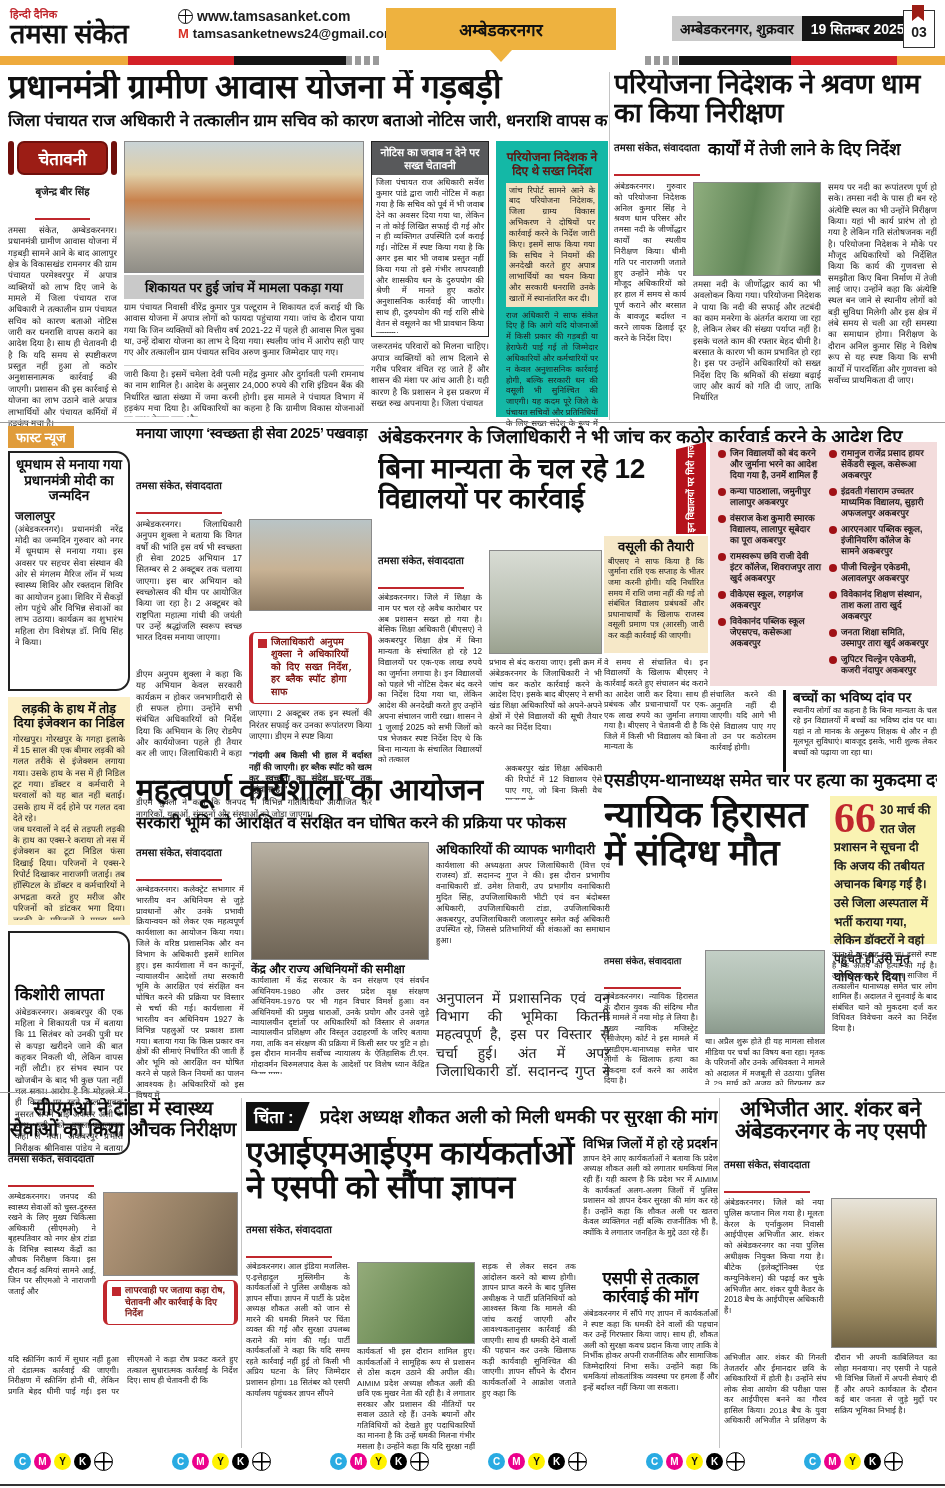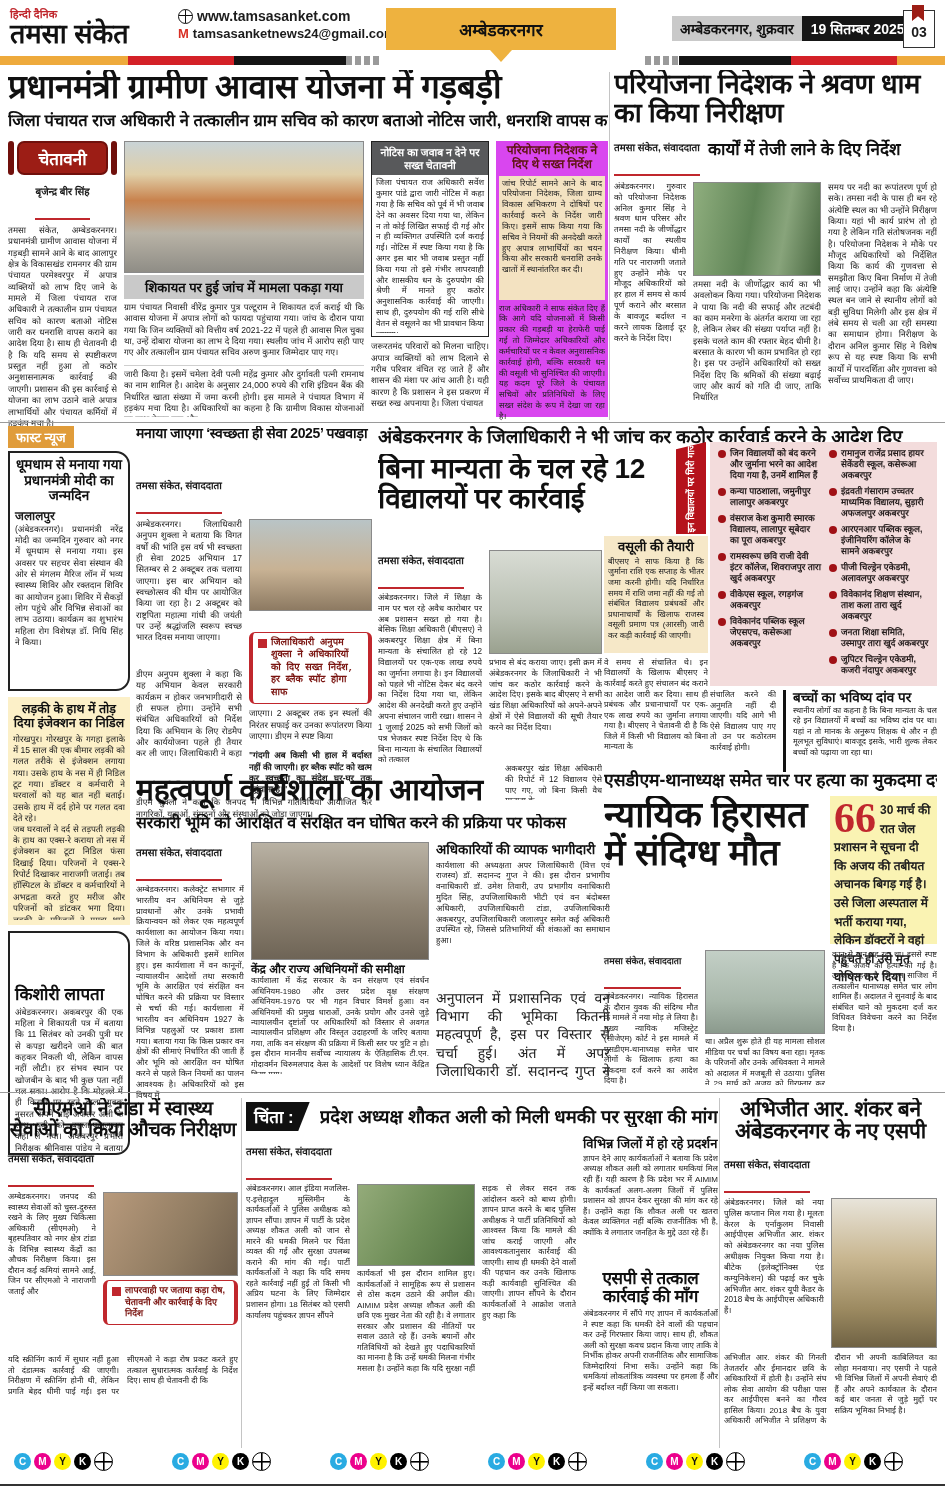--- a/index.html
+++ b/index.html
@@ -97,21 +97,21 @@
         <div class="bd" style="margin-top:3px;height:60px;">ग्राम पंचायत निवासी वीरेंद्र कुमार पुत्र पल्टूराम ने शिकायत दर्ज कराई थी कि आवास योजना में अपात्र लोगों को फायदा पहुंचाया गया। जांच के दौरान पाया गया कि जिन व्यक्तियों को वित्तीय वर्ष 2021-22 में पहले ही आवास मिल चुका था, उन्हें दोबारा योजना का लाभ दे दिया गया। स्थलीय जांच में आरोप सही पाए गए और तत्कालीन ग्राम पंचायत सचिव अरुण कुमार जिम्मेदार पाए गए।</div>
         <div class="bd" style="margin-top:3px;height:48px;border-top:1px solid #cfcfcf;padding-top:3px;">जारी किया है। इसमें चमेला देवी पत्नी महेंद्र कुमार और दुर्गावती पत्नी रामनाथ का नाम शामिल है। आदेश के अनुसार 24,000 रुपये की राशि इंडियन बैंक की निर्धारित खाता संख्या में जमा करनी होगी। इस मामले ने पंचायत विभाग में हड़कंप मचा दिया है। अधिकारियों का कहना है कि ग्रामीण विकास योजनाओं का लाभ केवल पात्र और</div>
       </div>
       <div style="width:118px;flex:none;">
         <div style="border:1.5px solid #222;padding:0 0 3px 0;">
           <div class="boxT">नोटिस का जवाब न देने पर सख्त चेतावनी</div>
           <div class="bd" style="padding:3px 4px;height:152px;font-size:8.2px;">जिला पंचायत राज अधिकारी सर्वेश कुमार पांडे द्वारा जारी नोटिस में कहा गया है कि सचिव को पूर्व में भी जवाब देने का अवसर दिया गया था, लेकिन न तो कोई लिखित सफाई दी गई और न ही व्यक्तिगत उपस्थिति दर्ज कराई गई। नोटिस में स्पष्ट किया गया है कि अगर इस बार भी जवाब प्रस्तुत नहीं किया गया तो इसे गंभीर लापरवाही और शासकीय धन के दुरुपयोग की श्रेणी में मानते हुए कठोर अनुशासनिक कार्रवाई की जाएगी। साथ ही, दुरुपयोग की गई राशि सीधे वेतन से वसूलने का भी प्रावधान किया जाएगा।</div>
         </div>
         <div class="bd" style="margin-top:4px;height:72px;">जरूरतमंद परिवारों को मिलना चाहिए। अपात्र व्यक्तियों को लाभ दिलाने से गरीब परिवार वंचित रह जाते हैं और शासन की मंशा पर आंच आती है। यही कारण है कि प्रशासन ने इस प्रकरण में सख्त रुख अपनाया है। जिला पंचायत</div>
       </div>
-      <div style="width:112px;flex:none;background:#d946ef;padding:3px;box-sizing:border-box;">
+      <div style="width:112px;flex:none;background:#14b8a6;padding:10px;box-sizing:border-box;">
         <div style="font-size:12px;font-weight:800;color:#5e1410;text-align:center;line-height:1.15;">परियोजना निदेशक ने दिए थे सख्त निर्देश</div>
         <div class="bd" style="background:#f3e2c1;margin-top:4px;padding:3px;height:118px;font-size:8.2px;">जांच रिपोर्ट सामने आने के बाद परियोजना निदेशक, जिला ग्राम्य विकास अभिकरण ने दोषियों पर कार्रवाई करने के निर्देश जारी किए। इसमें साफ किया गया कि सचिव ने नियमों की अनदेखी करते हुए अपात्र लाभार्थियों का चयन किया और सरकारी धनराशि उनके खातों में स्थानांतरित कर दी।</div>
         <div class="bd" style="margin-top:4px;height:118px;font-size:8.2px;">राज अधिकारी ने साफ संकेत दिए हैं कि आगे यदि योजनाओं में किसी प्रकार की गड़बड़ी या हेराफेरी पाई गई तो जिम्मेदार अधिकारियों और कर्मचारियों पर न केवल अनुशासनिक कार्रवाई होगी, बल्कि सरकारी धन की वसूली भी सुनिश्चित की जाएगी। यह कदम पूरे जिले के पंचायत सचिवों और प्रतिनिधियों के लिए सख्त संदेश के रूप में देखा जा रहा है।</div>
       </div>
     </div>
   </div>
 
   <div class="vline abs" style="left:609px;top:72px;height:348px;"></div>
 
   <div class="abs" style="left:614px;top:70px;width:323px;height:352px;">
@@ -328,20 +328,21 @@
 
   <div class="vline abs" style="left:241px;top:1098px;height:350px;"></div>
 
   <div class="abs" style="left:246px;top:1102px;width:472px;height:346px;">
     <div style="display:flex;align-items:center;gap:10px;">
       <span style="background:#111;color:#fff;font-weight:800;font-size:17px;padding:3px 16px 3px 8px;clip-path:polygon(0 0,100% 0,82% 100%,0 100%);">चिंता :</span>
       <span class="sub" style="font-size:18.5px;white-space:nowrap;overflow:hidden;">प्रदेश अध्यक्ष शौकत अली को मिली धमकी पर सुरक्षा की मांग</span>
     </div>
     <div class="row" style="margin-top:6px;">
       <div style="width:330px;flex:none;">
+        <div class="h" style="font-size:32px;height:78px;overflow:hidden;">एआईएमआईएम कार्यकर्ताओं ने एसपी को सौंपा ज्ञापन</div>
         <div style="margin-top:4px;"><span class="byline">तमसा संकेत, संवाददाता</span></div>
         <div class="row" style="margin-top:4px;height:194px;">
           <div class="bd" style="width:104px;flex:none;height:194px;font-size:8px;">अंबेडकरनगर। आल इंडिया मजलिस-ए-इत्तेहादुल मुस्लिमीन के कार्यकर्ताओं ने पुलिस अधीक्षक को ज्ञापन सौंपा। ज्ञापन में पार्टी के प्रदेश अध्यक्ष शौकत अली को जान से मारने की धमकी मिलने पर चिंता व्यक्त की गई और सुरक्षा उपलब्ध कराने की मांग की गई। पार्टी कार्यकर्ताओं ने कहा कि यदि समय रहते कार्रवाई नहीं हुई तो किसी भी अप्रिय घटना के लिए जिम्मेदार प्रशासन होगा। 18 सितंबर को एसपी कार्यालय पहुंचकर ज्ञापन सौंपने</div>
           <div style="width:118px;flex:none;">
             <div class="photo" style="width:100%;height:82px;background:linear-gradient(120deg,#94ab7a,#6f8e58 50%,#50703f);"></div>
             <div class="bd" style="margin-top:3px;height:104px;font-size:8px;">कार्यकर्ता भी इस दौरान शामिल हुए। कार्यकर्ताओं ने सामूहिक रूप से प्रशासन से ठोस कदम उठाने की अपील की। AIMIM प्रदेश अध्यक्ष शौकत अली की छवि एक मुखर नेता की रही है। वे लगातार सरकार और प्रशासन की नीतियों पर सवाल उठाते रहे हैं। उनके बयानों और गतिविधियों को देखते हुए पदाधिकारियों का मानना है कि उन्हें धमकी मिलना गंभीर मसला है। उन्होंने कहा कि यदि सुरक्षा नहीं दी गई तो पार्टी</div>
           </div>
           <div class="bd" style="flex:1;height:194px;font-size:8px;">सड़क से लेकर सदन तक आंदोलन करने को बाध्य होगी। ज्ञापन प्राप्त करने के बाद पुलिस अधीक्षक ने पार्टी प्रतिनिधियों को आश्वस्त किया कि मामले की जांच कराई जाएगी और आवश्यकतानुसार कार्रवाई की जाएगी। साथ ही धमकी देने वालों की पहचान कर उनके खिलाफ कड़ी कार्यवाही सुनिश्चित की जाएगी। ज्ञापन सौंपने के दौरान कार्यकर्ताओं ने आक्रोश जताते हुए कहा कि</div>
         </div>
       </div>

